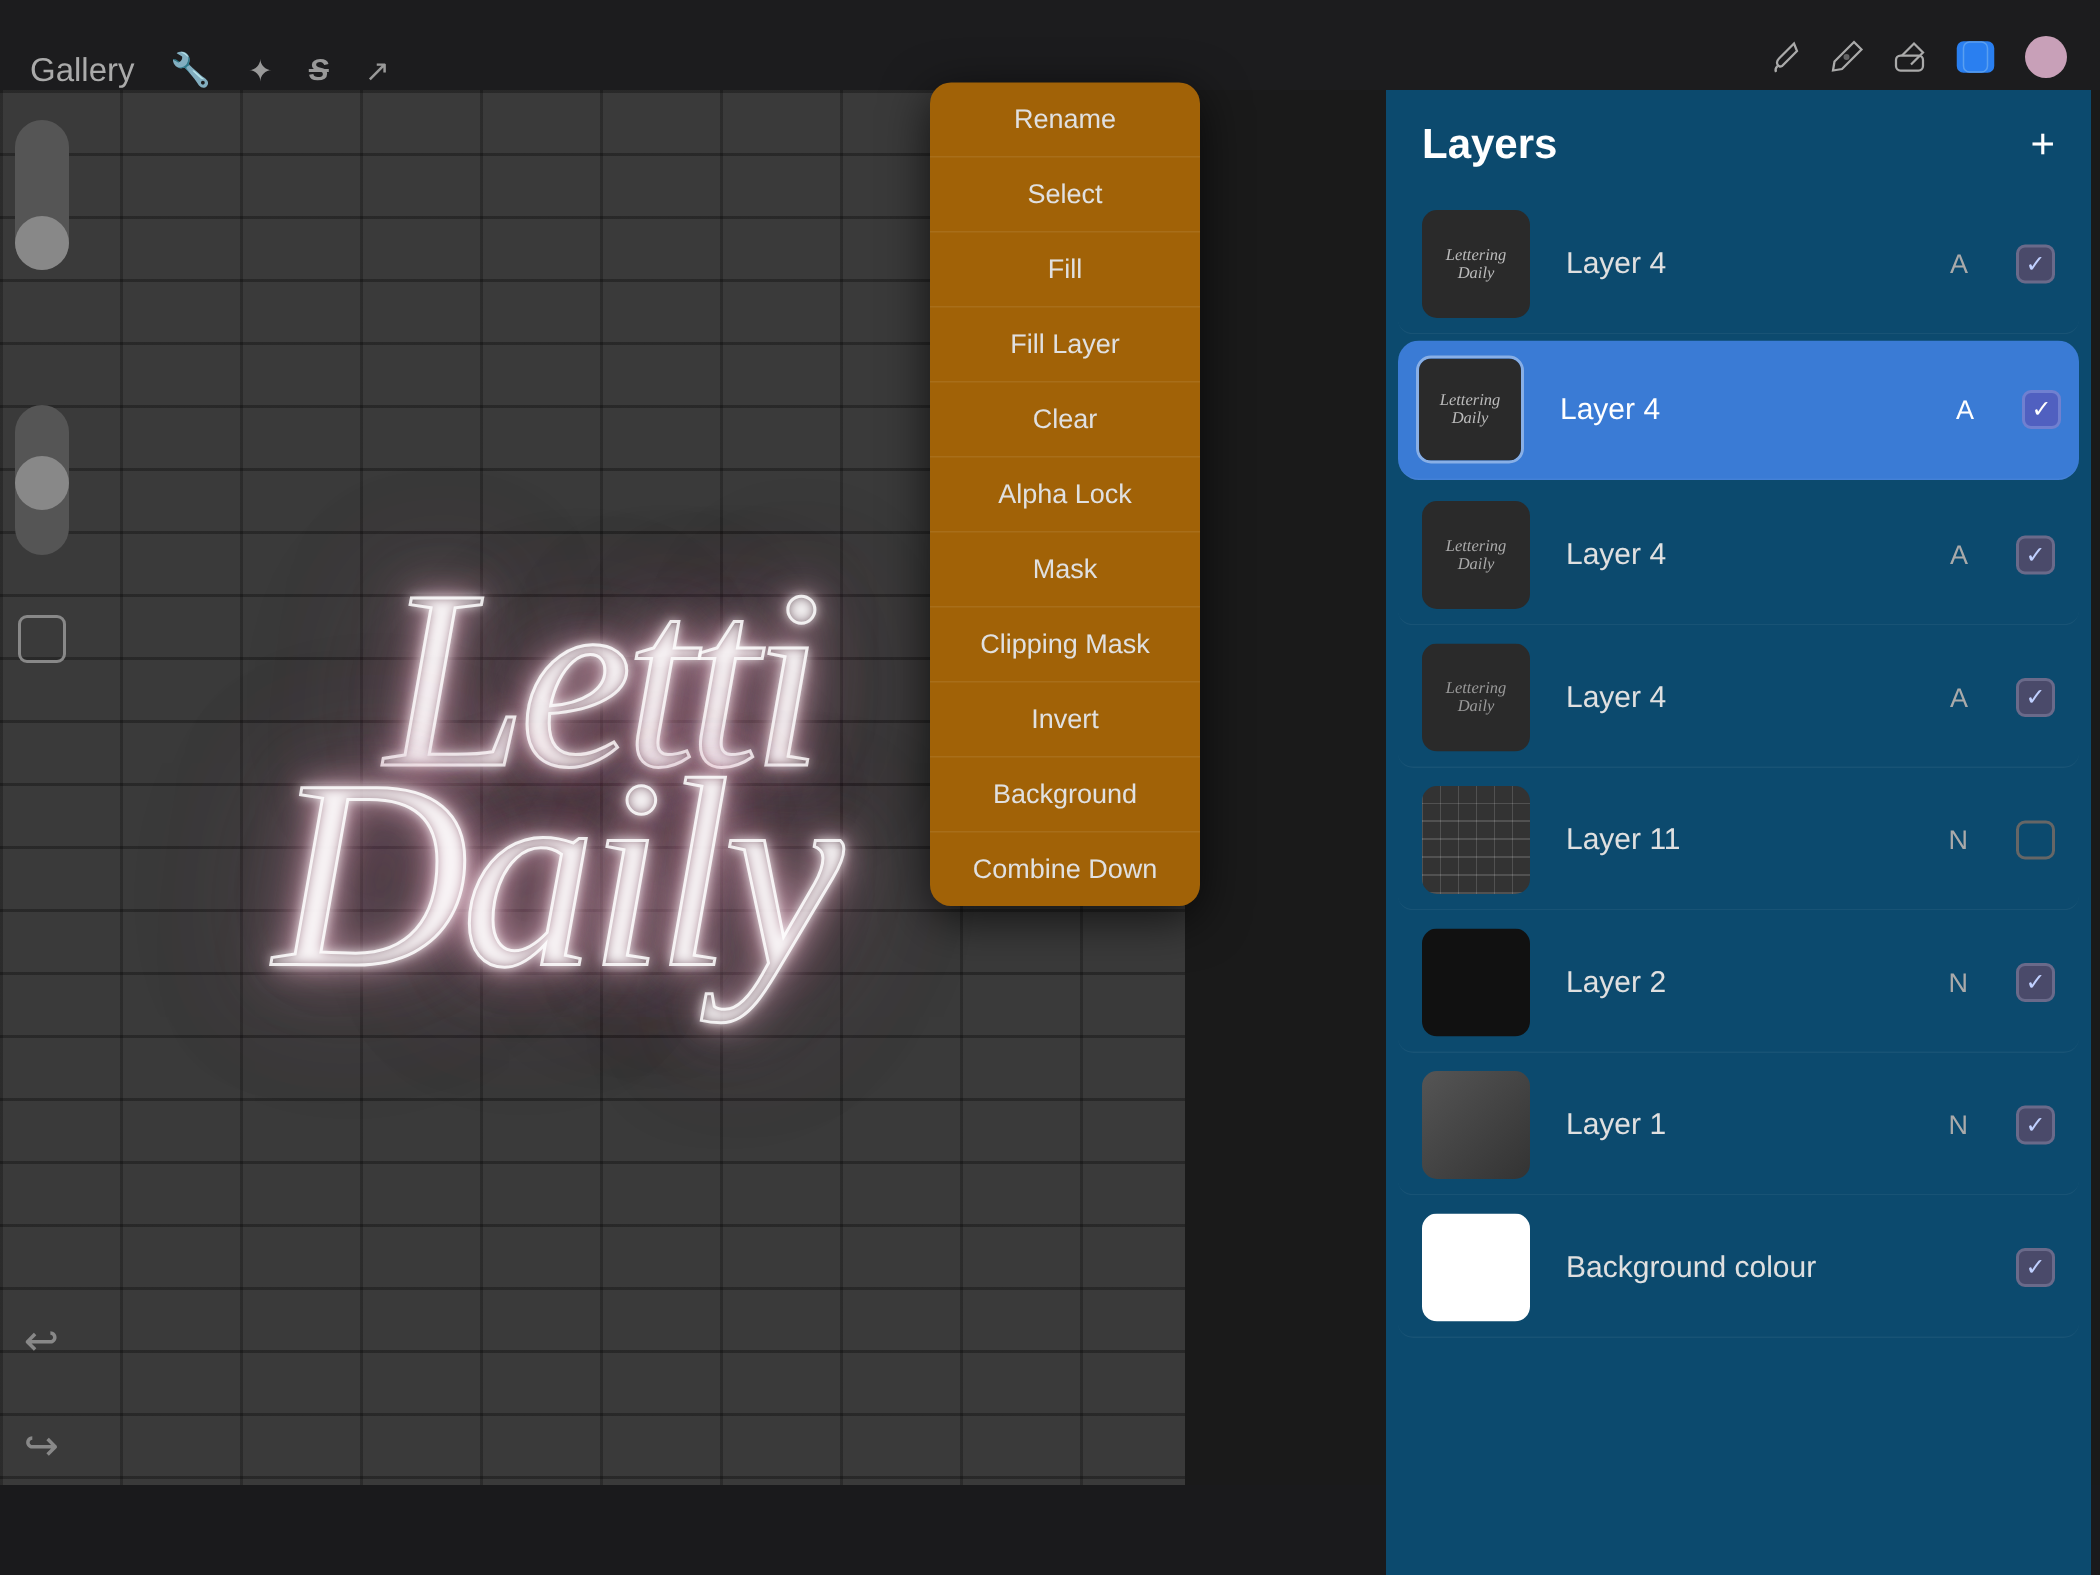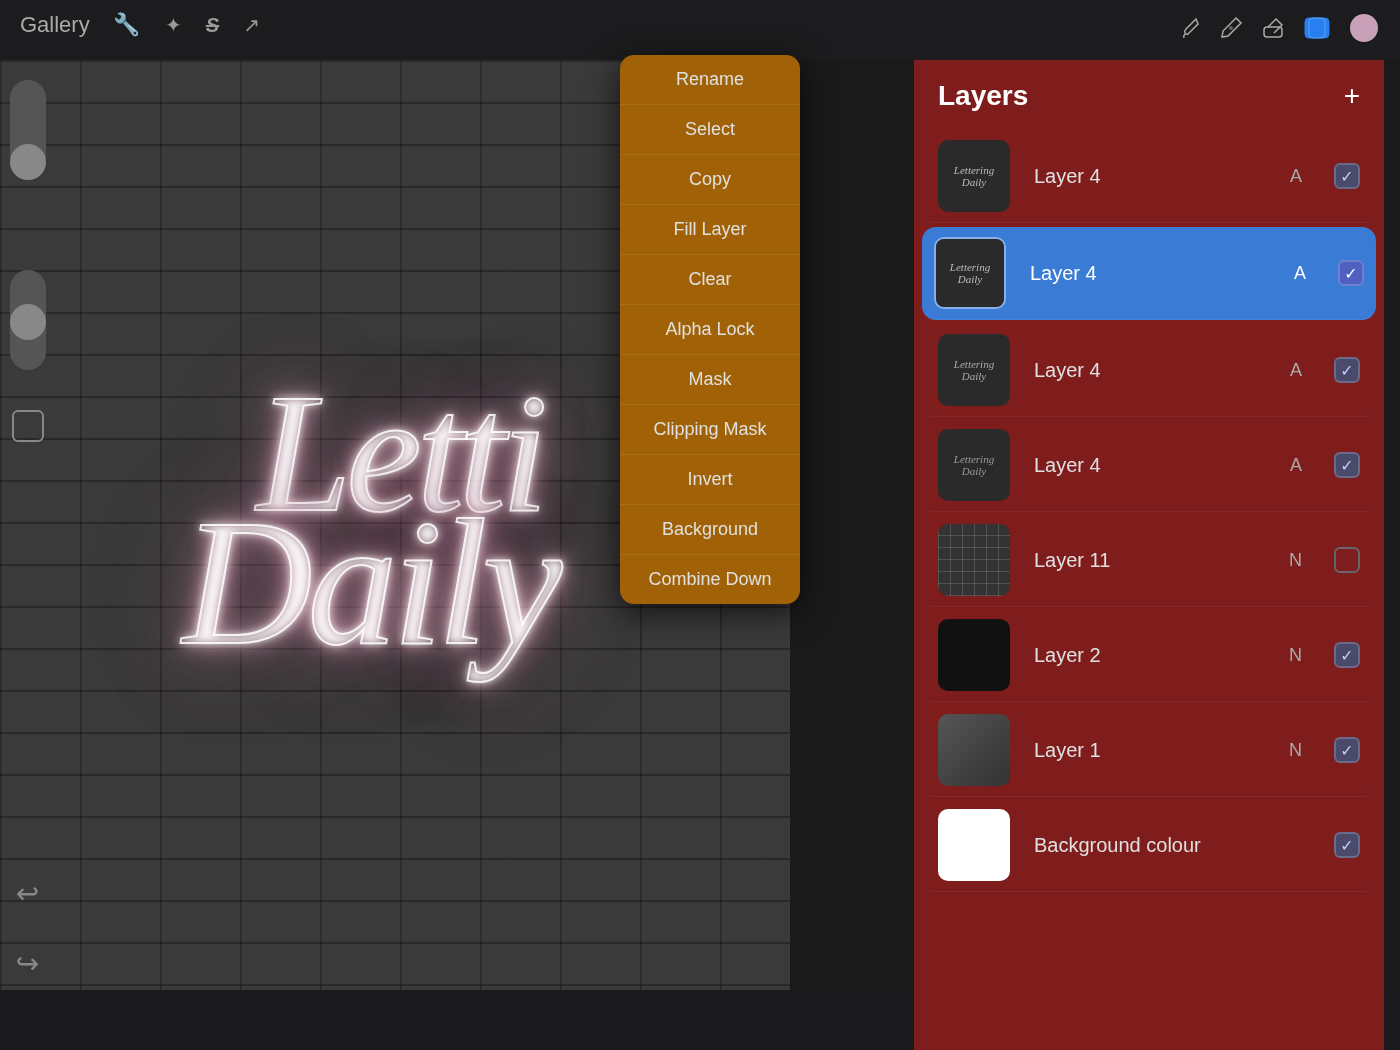--- a/index.html
+++ b/index.html
@@ -12,23 +12,23 @@
       position: relative;
     }
 
     
     .top-toolbar {
       position: absolute;
       top: 0; left: 0; right: 0;
       height: 60px;
       background: #1c1c1e;
       display: flex;
-      align-items: flex-start;
+      align-items: flex-end;
       justify-content: space-between;
-      padding: 12px 20px;
+      padding: 0 20px;
       z-index: 100;
     }
     .toolbar-left {
       display: flex;
       align-items: center;
       gap: 24px;
     }
     .toolbar-right {
       display: flex;
       align-items: center;
@@ -141,24 +141,24 @@
       border-bottom: 1px solid rgba(255,255,255,0.08);
     }
     .context-menu-item:last-child {
       border-bottom: none;
     }
 
     
     .layers-panel {
       position: absolute;
       top: 60px;
-      right: 16px;
+      right: 6px;
       width: 470px;
       bottom: 0;
-      background: #7f1d1d;
+      background: #0c4a6e;
       z-index: 50;
     }
     .layers-header {
       display: flex;
       align-items: center;
       justify-content: space-between;
       padding: 20px 24px 16px;
     }
     .layers-title {
       color: #fff;
@@ -387,21 +387,21 @@
     <div style="color:#888; font-size:28px; cursor:pointer; margin-bottom:20px;">↩</div>
   </div>
   <div style="position:absolute; bottom: 70px;">
     <div style="color:#888; font-size:28px; cursor:pointer;">↪</div>
   </div>
 </div>
 
 <div class="context-menu">
   <div class="context-menu-item">Rename</div>
   <div class="context-menu-item">Select</div>
-  <div class="context-menu-item">Copy</div>
+  <div class="context-menu-item">Fill</div>
   <div class="context-menu-item">Fill Layer</div>
   <div class="context-menu-item">Clear</div>
   <div class="context-menu-item">Alpha Lock</div>
   <div class="context-menu-item">Mask</div>
   <div class="context-menu-item">Clipping Mask</div>
   <div class="context-menu-item">Invert</div>
   <div class="context-menu-item">Background</div>
   <div class="context-menu-item" style="border-bottom:none;">Combine Down</div>
 </div>
 

